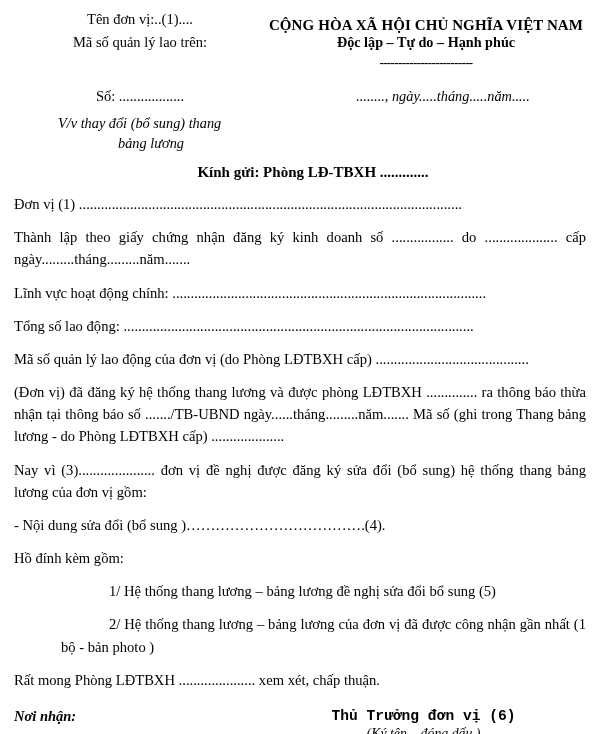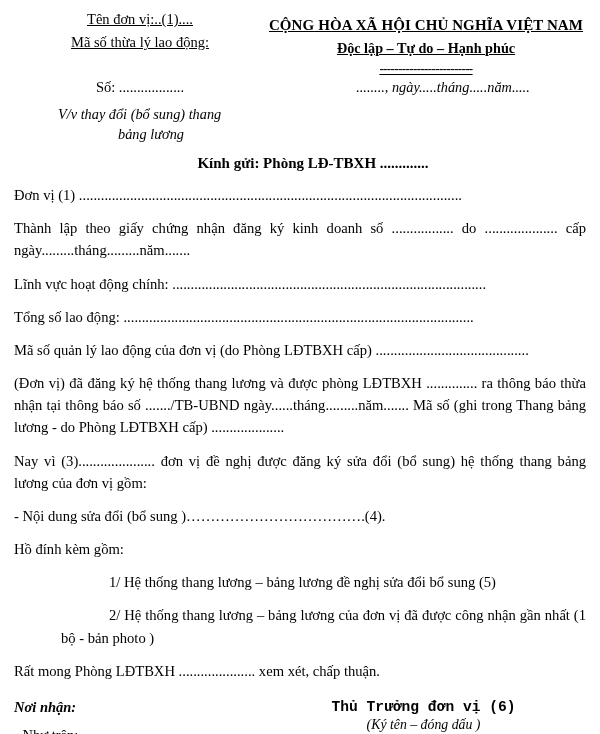--- a/index.html
+++ b/index.html
@@ -24,21 +24,20 @@
     box-sizing: border-box;
     padding: 6px 14px 0 14px;
     overflow: hidden;
   }
 
   
   .doc-header {
     display: flex;
     align-items: flex-start;
     width: 100%;
-    text-decoration: underline;
   }
 
   .header-left {
     width: 252px;
     text-align: center;
     font-size: 14.5px;
     line-height: 1.62;
     padding-top: 2px;
   }
 
@@ -52,37 +51,36 @@
     font-weight: bold;
     font-size: 15px;
     letter-spacing: 0.1px;
     white-space: nowrap;
     margin-top: 11px;
   }
 
   .national-motto {
     font-weight: bold;
     font-size: 14.2px;
-    margin-top: 6px;
   }
 
   .motto-rule {
     margin-top: 7px;
     font-size: 13px;
     letter-spacing: -0.6px;
     font-weight: bold;
     line-height: 0.8;
   }
 
   
   .numdate-row {
     display: flex;
     align-items: flex-end;
     width: 100%;
-    margin-top: 5px;
+    margin-top: 20px;
   }
 
   .doc-number {
     width: 252px;
     text-align: center;
     font-size: 14.5px;
   }
 
   .doc-date {
     flex: 1;
@@ -182,21 +180,21 @@
   }
 </style>
 </head>
 <body>
 
 <div class="page">
 
   <div class="doc-header">
     <div class="header-left">
       <div>Tên đơn vị:..(1)....</div>
-      <div>Mã số thừa lý lao động:</div>
+      <div>Mã số quản lý lao trên:</div>
     </div>
     <div class="header-right">
       <div class="national-title">CỘNG HÒA XÃ HỘI CHỦ NGHĨA VIỆT NAM</div>
       <div class="national-motto">Độc lập – Tự do – Hạnh phúc</div>
       <div class="motto-rule">-------------------------</div>
     </div>
   </div>
 
   <div class="numdate-row">
     <div class="doc-number">Số: ..................</div>

